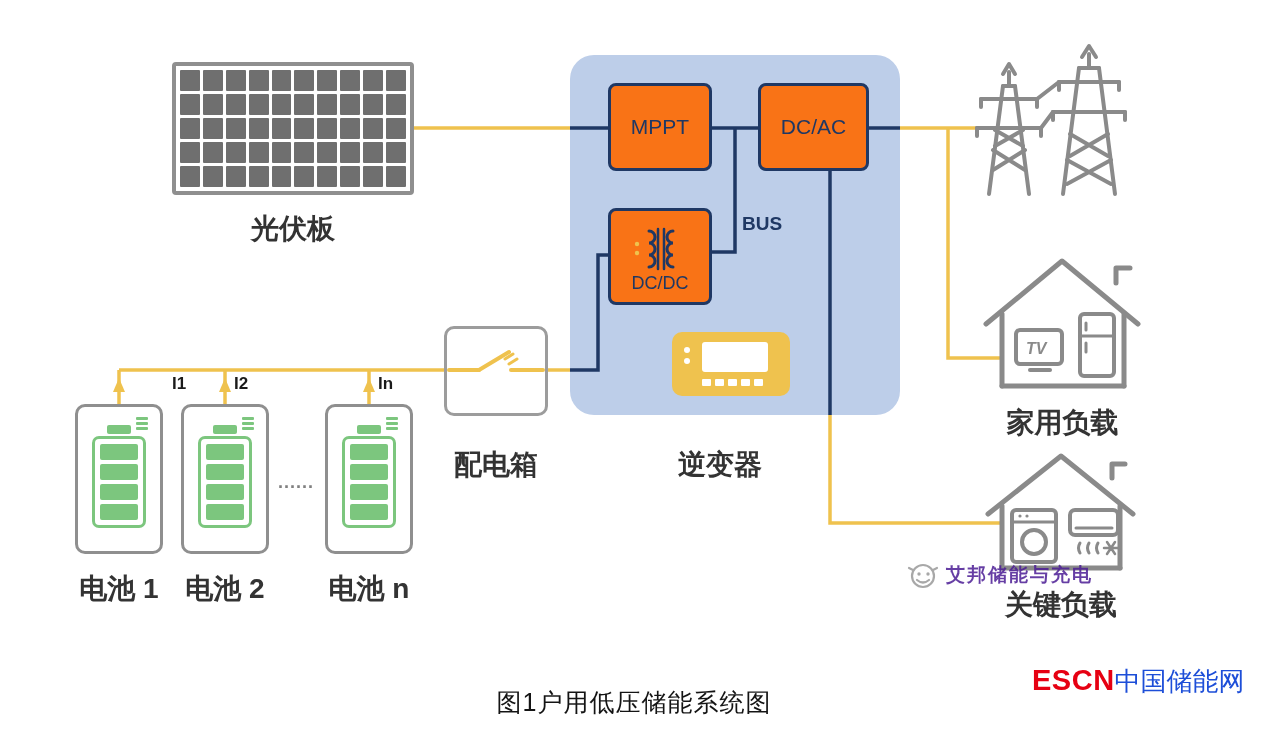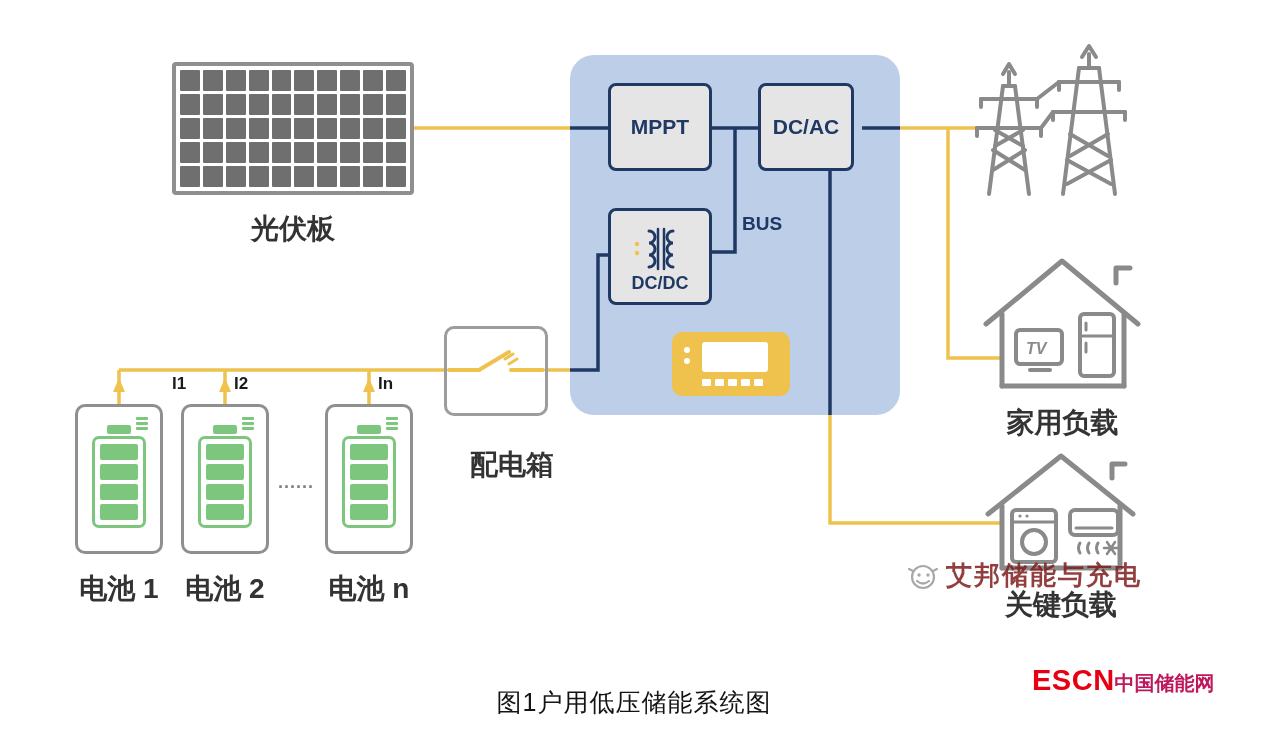--- a/index.html
+++ b/index.html
@@ -29,25 +29,25 @@
   .lbl{position:absolute;text-align:center;font-weight:700;font-size:28px;color:var(--label-text);z-index:2;}
 
   
   .solar{position:absolute;left:172px;top:62px;width:242px;height:133px;background:#fff;
     border:4px solid #8F8F8F;border-radius:4px;padding:4px;z-index:2;}
   .solar-grid{width:100%;height:100%;display:grid;grid-template-columns:repeat(10,1fr);
     grid-template-rows:repeat(5,1fr);gap:3px;}
   .solar-grid>div{background:#6F6F6F;border-radius:1px;}
 
   
-  .comp{position:absolute;background:#e5e5e5;border:3px solid var(--navy);border-radius:8px;
+  .comp{position:absolute;background:#f97316;border:3px solid var(--navy);border-radius:8px;
     display:flex;align-items:center;justify-content:center;color:var(--navy);
-    font-weight:700;font-size:21px;z-index:2;}
+    font-weight:400;font-size:21px;z-index:2;}
   .mppt{left:608px;top:83px;width:104px;height:88px;}
-  .dcac{left:758px;top:83px;width:96px;height:88px;}
+  .dcac{left:758px;top:83px;width:111px;height:88px;}
   .dcdc{left:608px;top:208px;width:104px;height:97px;flex-direction:column;font-size:18px;padding-top:5px;}
   .bus-lbl{position:absolute;left:742px;top:213px;color:var(--navy);font-weight:800;font-size:19px;z-index:2;}
 
   
   .ctrl-panel{position:absolute;left:672px;top:332px;width:118px;height:64px;
     background:var(--wire-yellow);border-radius:10px;z-index:2;}
   .ctrl-panel .dot{position:absolute;left:12px;width:6px;height:6px;border-radius:50%;background:#fff;}
   .ctrl-panel .d1{top:15px;}
   .ctrl-panel .d2{top:26px;}
   .ctrl-panel .screen{position:absolute;left:30px;top:10px;width:66px;height:30px;background:#fff;border-radius:3px;}
@@ -70,28 +70,28 @@
   .cur-lbl{position:absolute;top:374px;font-weight:800;font-size:17px;color:#1A1A1A;z-index:2;}
   .ellipsis{position:absolute;left:267px;top:472px;width:58px;text-align:center;color:#808080;
     font-weight:800;font-size:18px;letter-spacing:1px;z-index:2;}
 
   
   .icon-svg{position:absolute;z-index:2;}
   .gi{stroke:var(--icon-gray);fill:none;stroke-linecap:round;stroke-linejoin:round;}
 
   
   .watermark{position:absolute;left:906px;top:558px;display:flex;align-items:center;gap:6px;opacity:.85;z-index:3;}
-  .watermark span{font-size:26px;font-weight:700;color:#7f1d1d;letter-spacing:2px;}
+  .watermark span{font-size:19px;font-weight:700;color:#4c1d95;letter-spacing:2px;}
 
   
   .caption{position:absolute;left:0;top:686px;width:100%;text-align:center;
     font-size:25px;color:#141414;font-weight:500;letter-spacing:1px;z-index:2;}
   .escn{position:absolute;left:1032px;top:664px;display:flex;align-items:baseline;z-index:2;}
   .escn-red{color:var(--logo-red);font-weight:900;font-size:29px;letter-spacing:.5px;}
-  .escn-cn{color:#be185d;font-weight:700;font-size:20px;}
+  .escn-cn{color:#1d4ed8;font-weight:400;font-size:26px;}
 </style>
 </head>
 <body>
 
 <div class="stage">
 
   <div class="inverter-panel"></div>
 
   <svg class="overlay" width="1268" height="741" viewBox="0 0 1268 741">
 
@@ -198,32 +198,33 @@
     <span class="dot d2"></span>
     <div class="screen"></div>
     <div class="keys">
         <div></div>
         <div></div>
         <div></div>
         <div></div>
         <div></div>
       </div>
   </div>
+  <div class="lbl" style="left:640px;top:446px;width:160px;">逆变器</div>
 
   <div class="distbox">
     <svg width="98" height="84" viewBox="0 0 98 84">
       <g fill="none" stroke="var(--wire-yellow)" stroke-width="4" stroke-linecap="round">
         <path d="M2 41 H32"></path>
         <path d="M32 41 L62 23"></path>
         <path d="M64 41 H96"></path>
         <path d="M58 30 L66 25 M62 35 L70 30" stroke-width="3"></path>
       </g>
     </svg>
   </div>
-  <div class="lbl" style="left:460px;top:446px;width:104px;">配电箱</div>
+  <div class="lbl" style="left:444px;top:446px;width:104px;">配电箱</div>
 
   <div class="battery" style="left:75px;">
     <div class="bat-ind">
         <div></div>
         <div></div>
         <div></div>
       </div>
     <div class="bat-term"></div>
     <div class="bat-body">
         <div></div>

